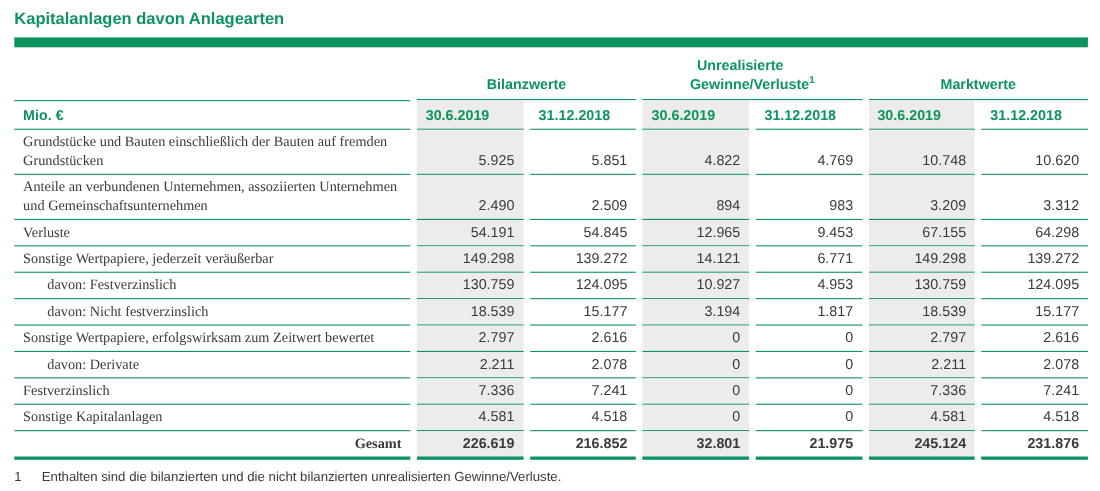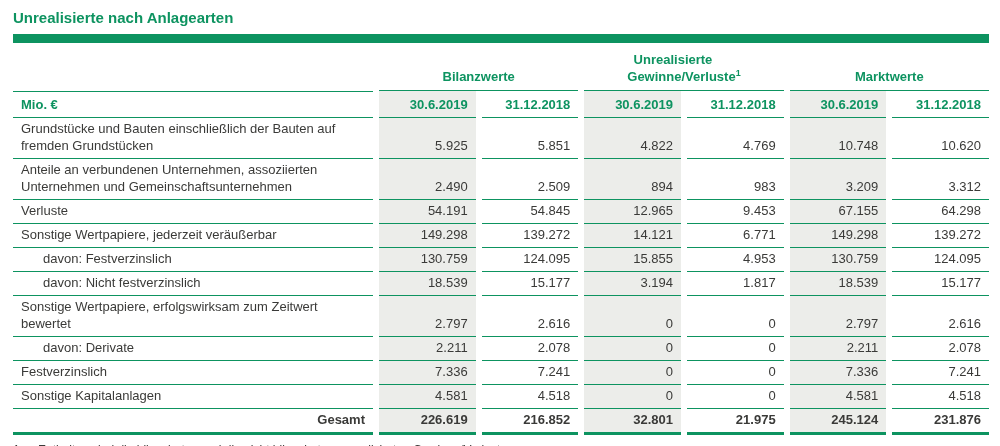--- a/index.html
+++ b/index.html
@@ -49,34 +49,34 @@
     height:40px;
     padding-bottom:5px;
   }
   .group-row th.label-col{border-bottom:none;}
   .group-row .gline1{display:inline-block;padding-right:22px;}
   sup{font-size:9px;line-height:0;}
   
   .date-row th{
     color:var(--green);
     font-weight:bold;
-    text-align:right;
+    text-align:left;
     border-bottom:1px solid var(--green);
     height:19px;
   }
   .date-row th.label-col{
     border-top:1px solid var(--green);
     text-align:left;
     font-weight:bold;
   }
   
   tbody td{
     border-bottom:1px solid var(--green);
   }
-  tbody td.label{text-align:left;}
+  tbody td.label{text-align:left;font-family:Liberation Serif, serif;}
   tbody td.label.indent{padding-left:30px;}
   tbody td.num{text-align:right;}
   .hl{background:var(--hl);}
   tr.total-row td{
     border-bottom:3px solid var(--green);
     font-weight:bold;
     text-align:right;
   }
   
   .footnote{
@@ -85,21 +85,21 @@
     line-height:14px;
     color:var(--text);
   }
   .fn-marker{display:inline-block;width:25px;}
 </style>
 </head>
 <body>
 
 <div class="page">
 
-  <div class="report-title">Unrealisierte nach Anlagearten</div>
+  <div class="report-title">Kapitalanlagen davon Anlagearten</div>
   <div class="title-bar"></div>
 
   <table>
     <colgroup>
       <col class="col-label">
       <col>
         <col>
         <col>
         <col>
         <col>
@@ -156,21 +156,21 @@
           <td class="num">139.272</td>
           <td class="num hl">14.121</td>
           <td class="num">6.771</td>
           <td class="num hl">149.298</td>
           <td class="num">139.272</td>
         </tr>
         <tr>
     <td class="label indent">davon: Festverzinslich</td>
   <td class="num hl">130.759</td>
           <td class="num">124.095</td>
-          <td class="num hl">15.855</td>
+          <td class="num hl">10.927</td>
           <td class="num">4.953</td>
           <td class="num hl">130.759</td>
           <td class="num">124.095</td>
         </tr>
         <tr>
     <td class="label indent">davon: Nicht festverzinslich</td>
   <td class="num hl">18.539</td>
           <td class="num">15.177</td>
           <td class="num hl">3.194</td>
           <td class="num">1.817</td>

